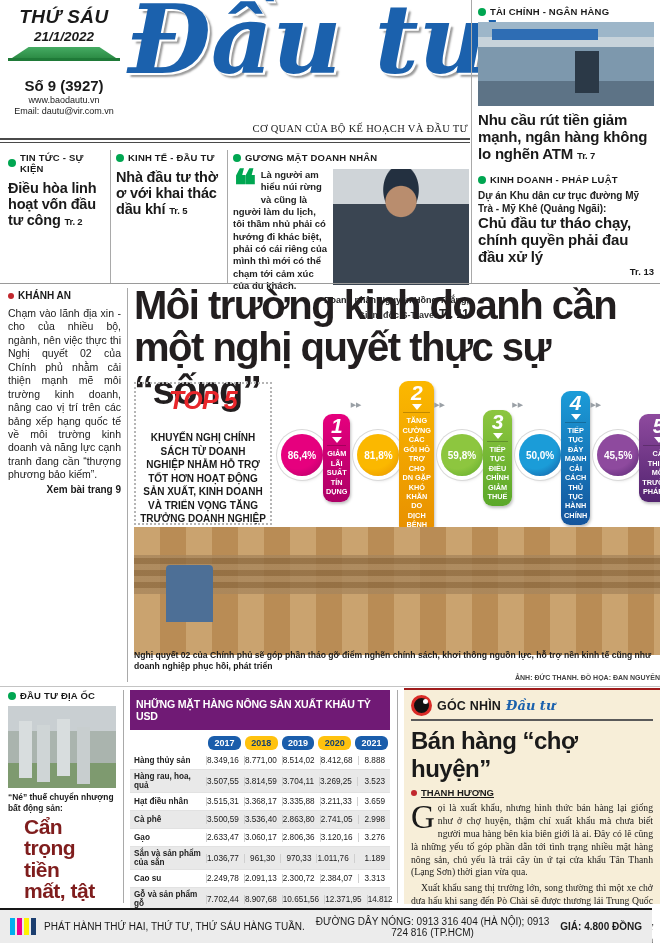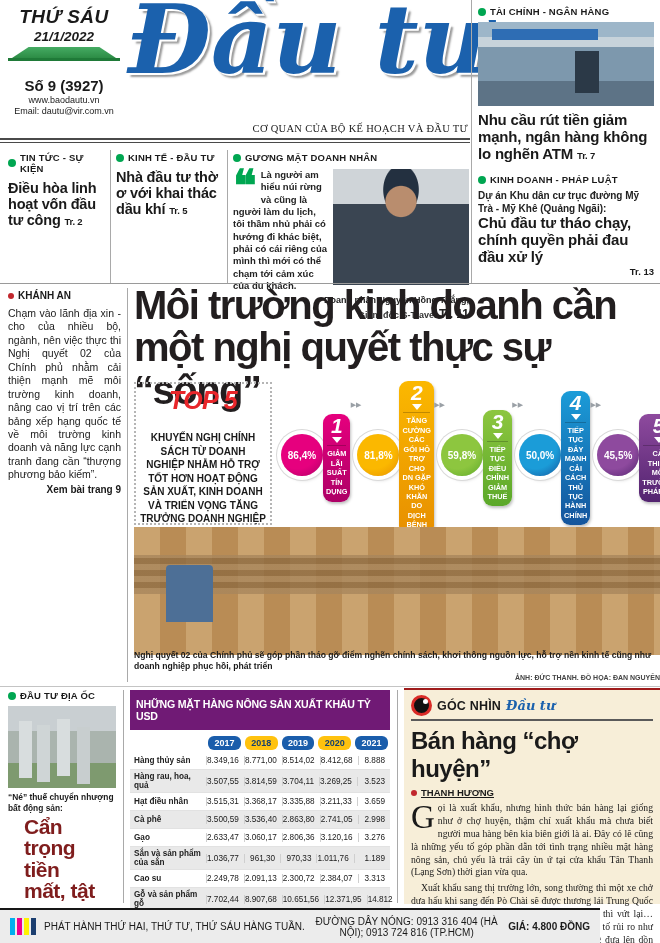--- a/index.html
+++ b/index.html
@@ -135,21 +135,21 @@
   .gn-brand2{font-size:13px;font-weight:bold;font-style:italic;color:#1b61ad;font-family:"DejaVu Serif",serif;}
   .op-hl{font-size:24px;font-weight:bold;letter-spacing:-.5px;margin:6px 0 4px;}
   .op-author{display:flex;align-items:center;gap:4px;font-size:9.5px;font-weight:bold;
              text-decoration:underline;margin-bottom:4px;}
   .op-body{font-family:"Liberation Serif",serif;font-size:9.7px;line-height:1.33;text-align:justify;}
   .op-body p{margin:0 0 3px;text-indent:10px;}
   .op-body p.first{text-indent:0;}
   .dropcap{float:left;font-size:33px;line-height:.82;padding:2px 3px 0 0;font-family:"Liberation Serif",serif;}
 
   
-  .footer{left:0;top:908px;width:600px;height:35px;background:#ececec;border-top:2px solid #161616;
+  .footer{left:0;top:908px;width:652px;height:35px;background:#ececec;border-top:2px solid #161616;
           display:flex;align-items:center;padding:0 10px;box-sizing:border-box;gap:8px;font-size:10px;}
   .cmyk{display:flex;gap:2px;height:17px;}
   .cmyk span{width:5px;}
   .c1{background:#00aeef;}.c2{background:#ec008c;}.c3{background:#fff200;}.c4{background:#1b3e6f;}
   .f-hotline{flex:1;text-align:center;}
   .f-price{font-weight:bold;}
 </style>
 </head>
 <body>
 

